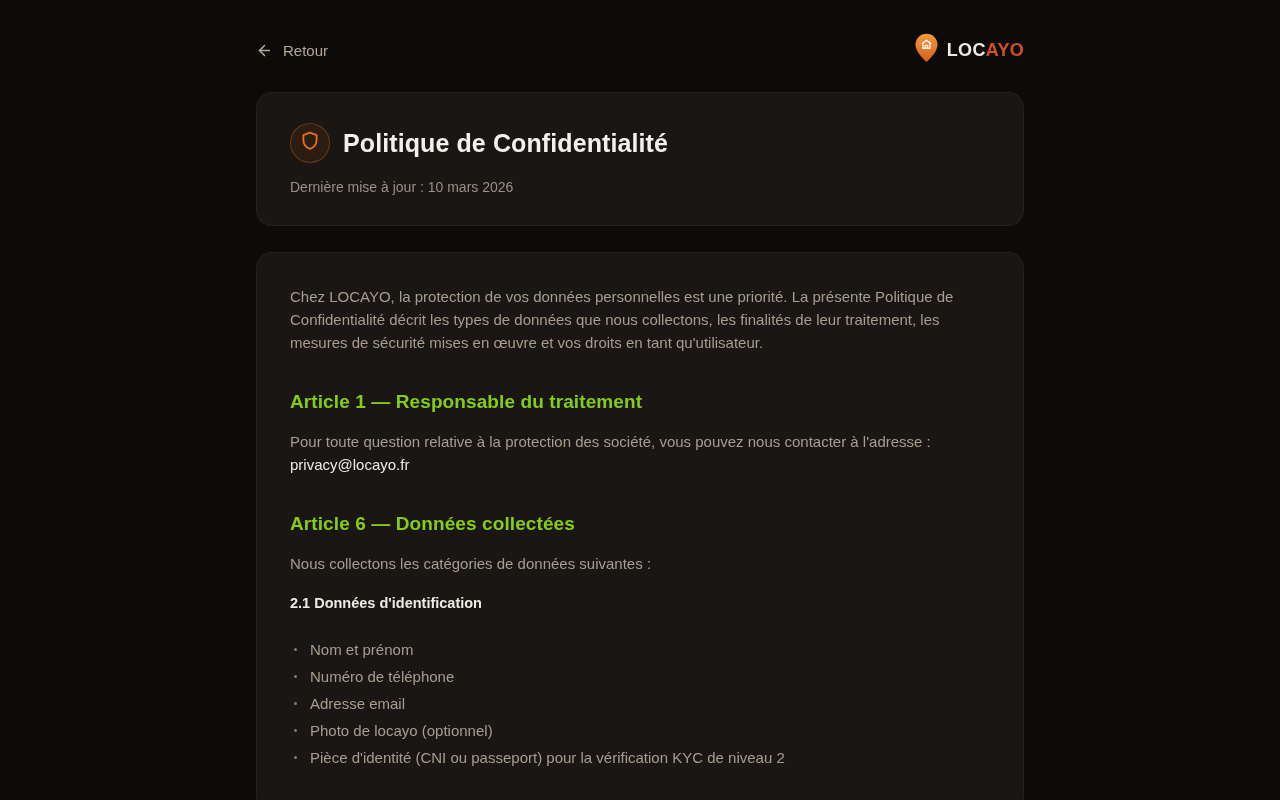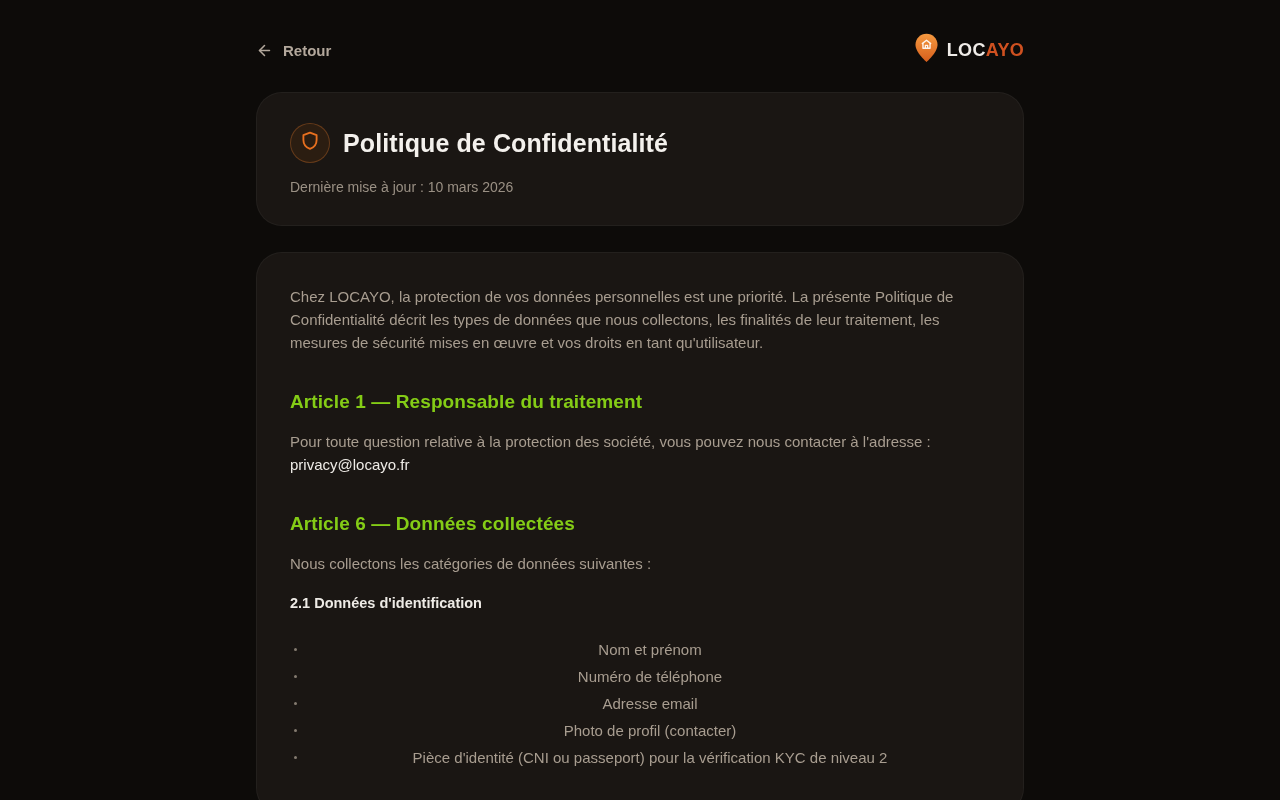--- a/index.html
+++ b/index.html
@@ -21,42 +21,41 @@
   }
   .back {
     display: inline-flex;
     align-items: center;
     gap: 10px;
     color: #b3a родин89c;
     color: #b3a89c;
     font-size: 15px;
     cursor: pointer;
     text-decoration: none;
-    font-weight: bold;
   }
   .back svg { display: block; }
   .brand {
     display: inline-flex;
     align-items: center;
     gap: 9px;
     cursor: pointer;
   }
   .brand-text {
     font-size: 18px;
     font-weight: 700;
     letter-spacing: 0.3px;
     color: #efece8;
   }
   .brand-text .accent { color: #cf5120; }
 
   
   .card {
     background: #1a1613;
     border: 1px solid rgba(255,255,255,0.045);
-    border-radius: 26px;
+    border-radius: 16px;
   }
   .title-card { padding: 30px 33px 30px 33px; }
   .title-row { display: flex; align-items: center; gap: 13px; }
   .shield-badge {
     width: 40px; height: 40px;
     border-radius: 50%;
     background: #2b1d11;
     border: 1px solid rgba(235,125,45,0.30);
     display: flex; align-items: center; justify-content: center;
     flex: 0 0 auto;
@@ -97,21 +96,20 @@
     margin: 20px 0 27px 0;
   }
   ul.bullets { list-style: none; }
   ul.bullets li {
     position: relative;
     font-size: 15px;
     line-height: 23px;
     color: #a89d90;
     padding-left: 20px;
     margin-bottom: 4px;
-    text-align: center;
   }
   ul.bullets li::before {
     content: '';
     position: absolute;
     left: 4px; top: 10px;
     width: 3px; height: 3px;
     border-radius: 50%;
     background: #847b70;
   }
 </style>
@@ -174,19 +172,19 @@
     </div>
 
     <div class="section">
       <h2>Article 6 — Données collectées</h2>
       <p>Nous collectons les catégories de données suivantes :</p>
       <div class="subheading">2.1 Données d'identification</div>
       <ul class="bullets">
         <li>Nom et prénom</li>
         <li>Numéro de téléphone</li>
         <li>Adresse email</li>
-        <li>Photo de profil (contacter)</li>
+        <li>Photo de locayo (optionnel)</li>
         <li>Pièce d'identité (CNI ou passeport) pour la vérification KYC de niveau 2</li>
       </ul>
     </div>
   </div>
 
 </div>
 
 </body></html>

